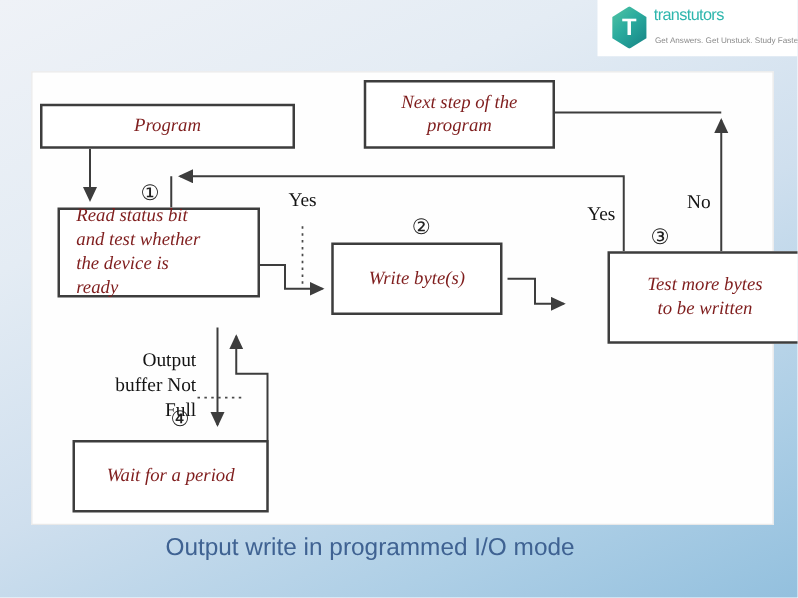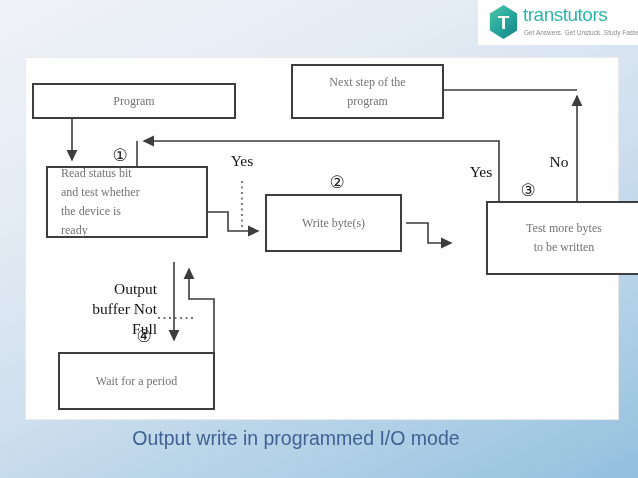--- a/index.html
+++ b/index.html
@@ -11,38 +11,38 @@
 
   
   .logo-card{position:absolute;top:0;right:0;width:160px;height:45px;background:#ffffff;}
   .logo-hex{
     position:absolute;left:10px;top:5px;width:31px;height:34px;
     background:linear-gradient(135deg,#55c6a4 0%,#2aab9e 45%,#158083 100%);
     clip-path:polygon(50% 0,94% 25%,94% 75%,50% 100%,6% 75%,6% 25%);
     display:flex;align-items:center;justify-content:center;
   }
   .logo-hex span{color:#ffffff;font-weight:bold;font-size:19px;line-height:1;}
-  .logo-brand{position:absolute;left:45px;top:4px;font-size:19px;letter-spacing:-0.5px;color:#2eb6ad;}
+  .logo-brand{position:absolute;left:45px;top:4px;font-size:13px;letter-spacing:-0.5px;color:#2eb6ad;}
   .logo-tagline{position:absolute;left:46px;top:29px;font-size:6.5px;color:#8b8b8b;white-space:nowrap;}
 
   
   .panel{
     position:absolute;left:25px;top:57px;width:592px;height:361px;
     background:#fefefe;border:1px solid #e9e9e9;
   }
   .panel svg{position:absolute;left:0;top:0;}
 
   
   .node{
     position:absolute;box-sizing:border-box;background:#ffffff;
     border:2px solid #3d3d3d;
     font-family:"Liberation Serif","DejaVu Serif",serif;
-    font-size:12px;line-height:19px;color:#737373;
+    font-size:15px;line-height:19px;color:#7f1d1d;
     display:flex;align-items:center;justify-content:center;
-    text-align:center;white-space:pre-line;
+    text-align:center;white-space:pre-line;font-style:italic;
   }
   .node-program{left:6px;top:25px;width:204px;height:36px;}
   .node-next{left:265px;top:6px;width:153px;height:55px;}
   .node-read{left:20px;top:108px;width:162px;height:72px;
              justify-content:flex-start;text-align:left;padding-left:13px;}
   .node-write{left:239px;top:136px;width:137px;height:58px;}
   .node-test{left:432px;top:143px;width:156px;height:74px;margin-left:28px;}
   .node-wait{left:32px;top:294px;width:157px;height:58px;}
 
   

